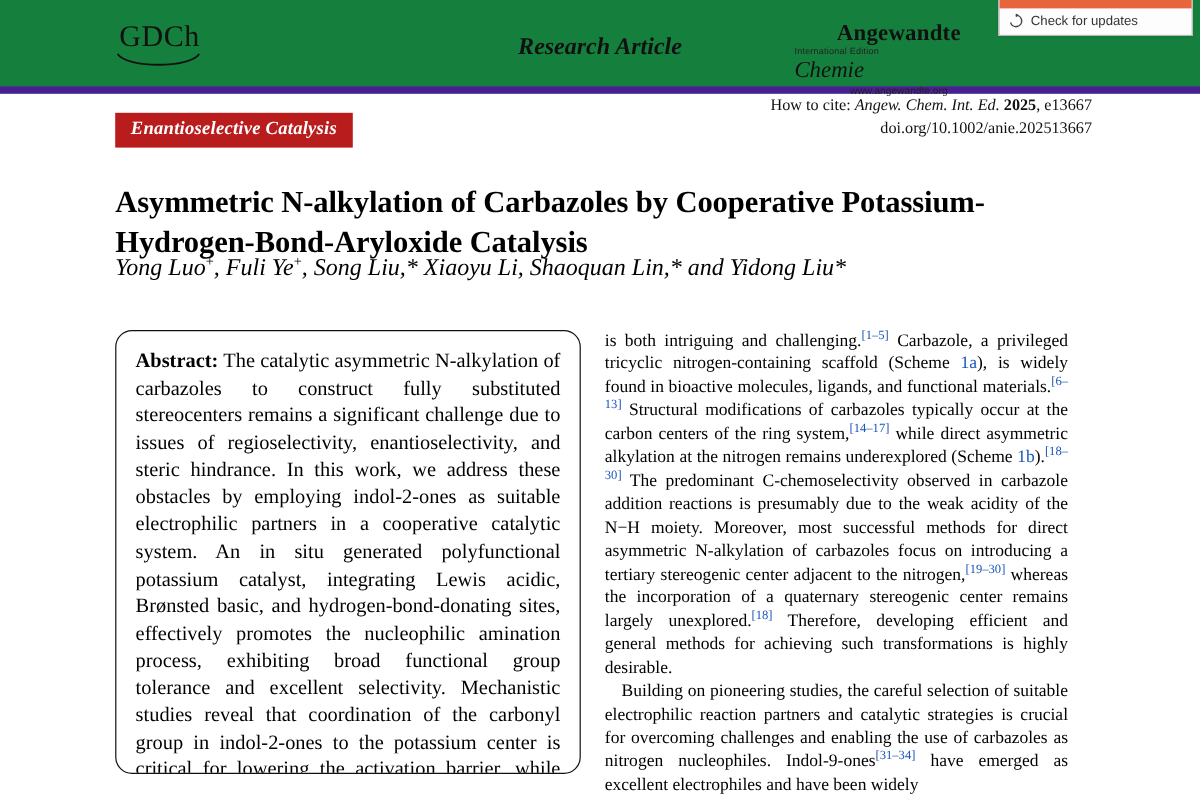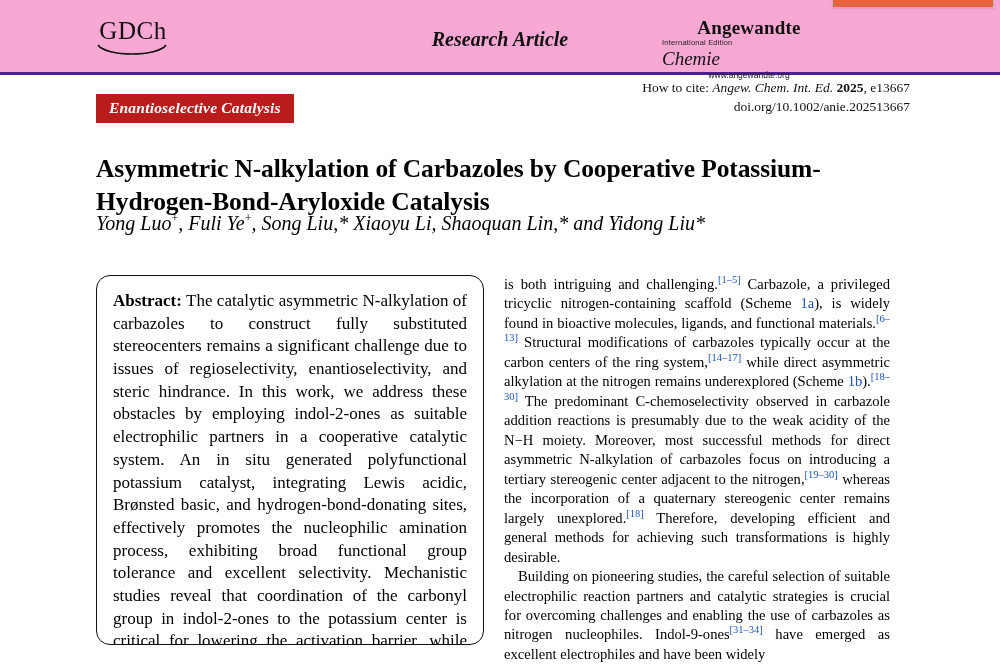--- a/index.html
+++ b/index.html
@@ -50,22 +50,22 @@
     flex: 0 0 auto;
   }
 
   
   .header-band {
     position: absolute;
     top: 0;
     left: 0;
     width: 1000px;
     height: 72px;
-    background: #f9a8d4;
-    border-bottom: 3px solid #4c1d95;
+    background: #15803d;
+    border-bottom: 6px solid #4c1d95;
   }
   .gdch-logo {
     position: absolute;
     left: 96px;
     top: 18px;
     width: 74px;
     text-align: center;
   }
   .gdch-logo .word {
     font-family: "Liberation Serif", serif;
@@ -256,20 +256,27 @@
     <div class="journal-row2">
       <span class="edition">International Edition</span>
       <span class="chemie">Chemie</span>
     </div>
     <div class="url">www.angewandte.org</div>
   </div>
 </div>
 
 <div class="updates-badge">
   <div class="bar"></div>
+  <div class="row">
+    <svg class="refresh-icon" viewBox="0 0 16 16">
+      <path d="M8 2.2 A5.8 5.8 0 1 1 2.6 9.4" fill="none" stroke="#444" stroke-width="1.5"></path>
+      <path d="M8 0.3 L8 4.1 L11.3 2.2 Z" fill="#444"></path>
+    </svg>
+    <span class="label">Check for updates</span>
+  </div>
 </div>
 
 <div class="cite-block">
   <div>
     <span>How to cite:</span>
     <span class="i">Angew. Chem. Int. Ed.</span>
     <span class="b">2025</span><span>, e13667</span>
   </div>
   <div>doi.org/10.1002/anie.202513667</div>
 </div>

